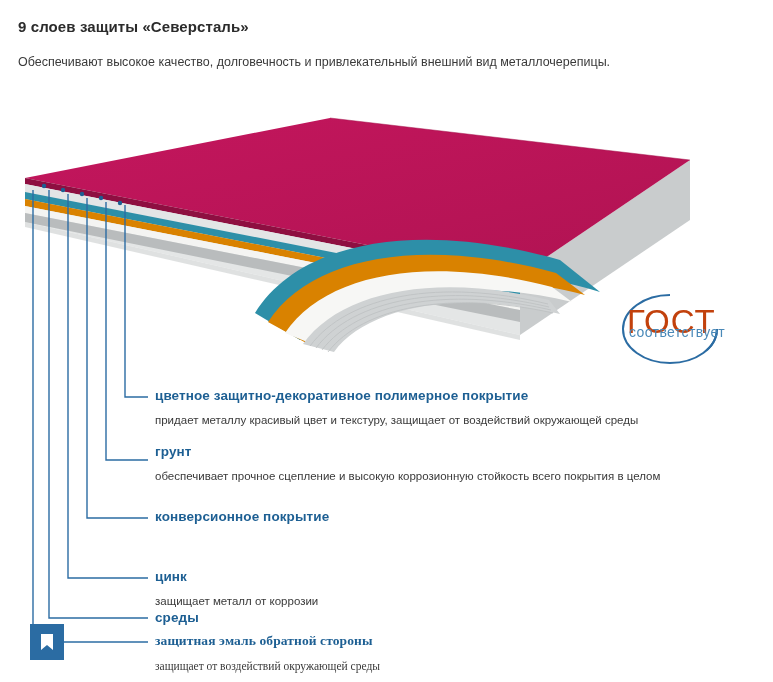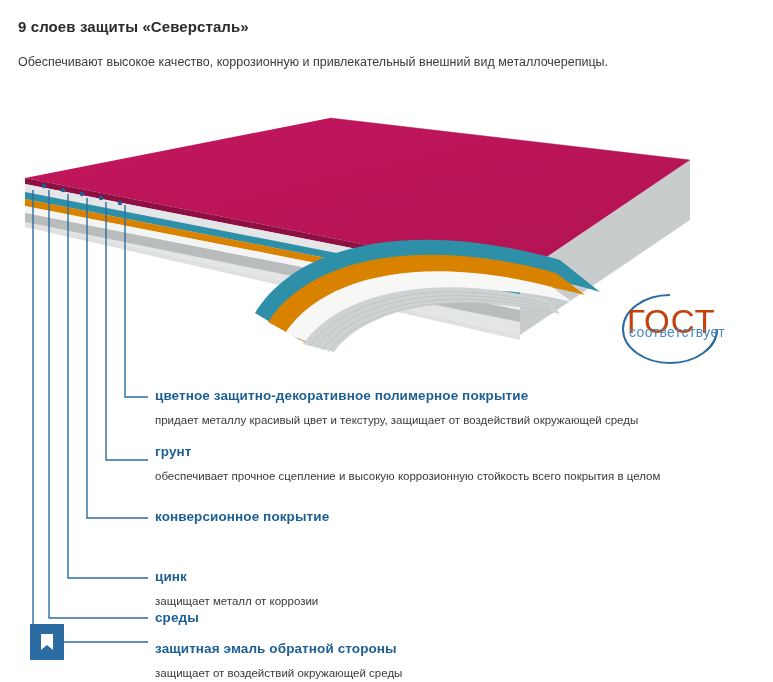--- a/index.html
+++ b/index.html
@@ -121,21 +121,21 @@
     justify-content: center;
   }
   .bookmark svg { display:block; }
 </style>
 </head>
 <body>
 
 <div class="page">
 
   <div class="title">9 слоев защиты «Северсталь»</div>
-  <div class="subtitle">Обеспечивают высокое качество, коррозионную и привлекательный внешний вид металлочерепицы.</div>
+  <div class="subtitle">Обеспечивают высокое качество, долговечность и привлекательный внешний вид металлочерепицы.</div>
 
   <div class="illus">
     <svg width="773" height="270" viewBox="0 0 773 270" xmlns="http://www.w3.org/2000/svg">
       <defs>
         <linearGradient id="steelFace" x1="0" y1="0" x2="0" y2="1">
           <stop offset="0%" stop-color="#d8dadb"></stop>
           <stop offset="100%" stop-color="#b4b7b9"></stop>
         </linearGradient>
         <linearGradient id="steelTop" x1="0" y1="0" x2="1" y2="0">
           <stop offset="0%" stop-color="#cfd2d3"></stop>
@@ -255,20 +255,20 @@
     <div class="legend-item" style="top:189px;">
       <div class="legend-head">цинк</div>
       <div class="legend-desc">защищает металл от коррозии</div>
     </div>
 
     <div class="legend-item" style="top:230px;">
       <div class="legend-head">среды</div>
       <div class="legend-desc"></div>
     </div>
 
-    <div class="legend-item" style="top:261px;">
+    <div class="legend-item" style="top:253px;font-family:Liberation Serif, serif;">
       <div class="legend-head">защитная эмаль обратной стороны</div>
       <div class="legend-desc">защищает от воздействий окружающей среды</div>
     </div>
 
   </div>
 
 </div>
 
 </body></html>

